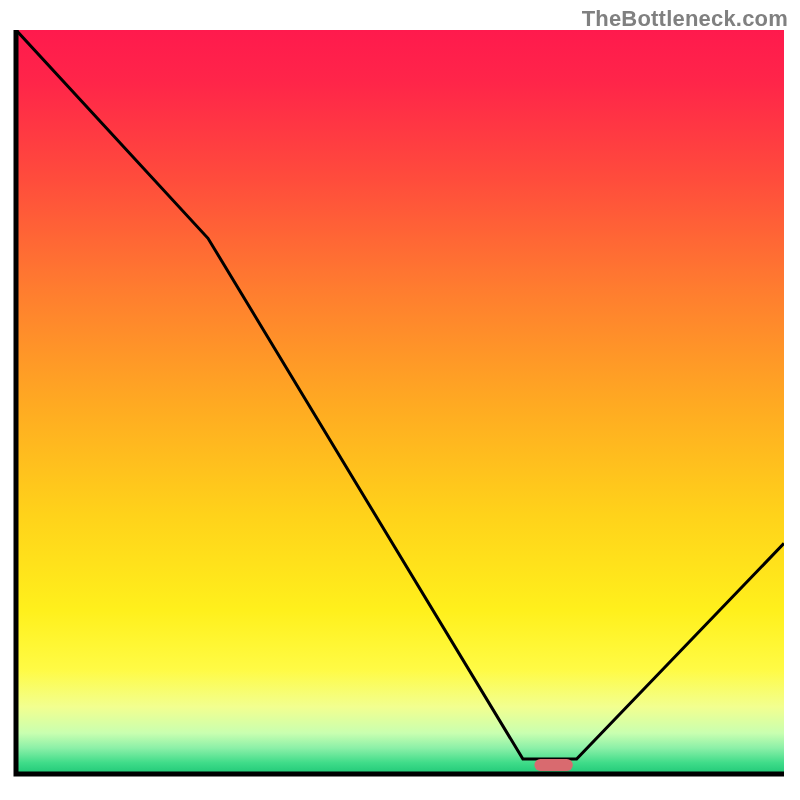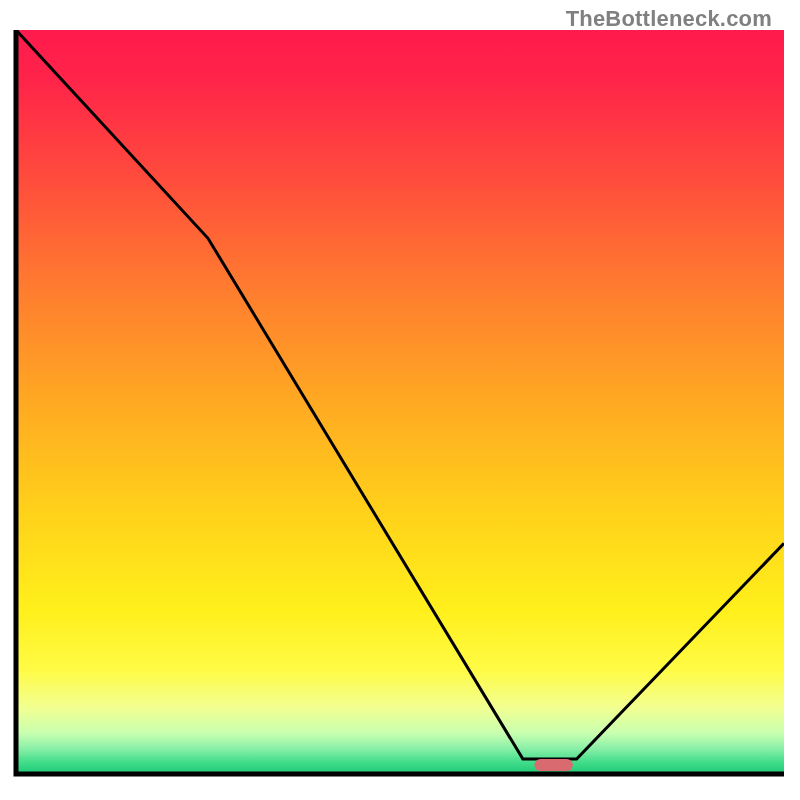--- a/index.html
+++ b/index.html
@@ -12,21 +12,21 @@
     font-family: Arial, Helvetica, sans-serif;
   }
   .chart-container {
     position: relative;
     width: 800px;
     height: 800px;
   }
   .watermark {
     position: absolute;
     top: 6px;
-    right: 28px;
+    right: 12px;
     font-size: 22px;
     font-weight: 600;
     color: #808080;
     z-index: 20;
     letter-spacing: 0.2px;
   }
   svg.plot {
     position: absolute;
     left: 0;
     top: 0;

